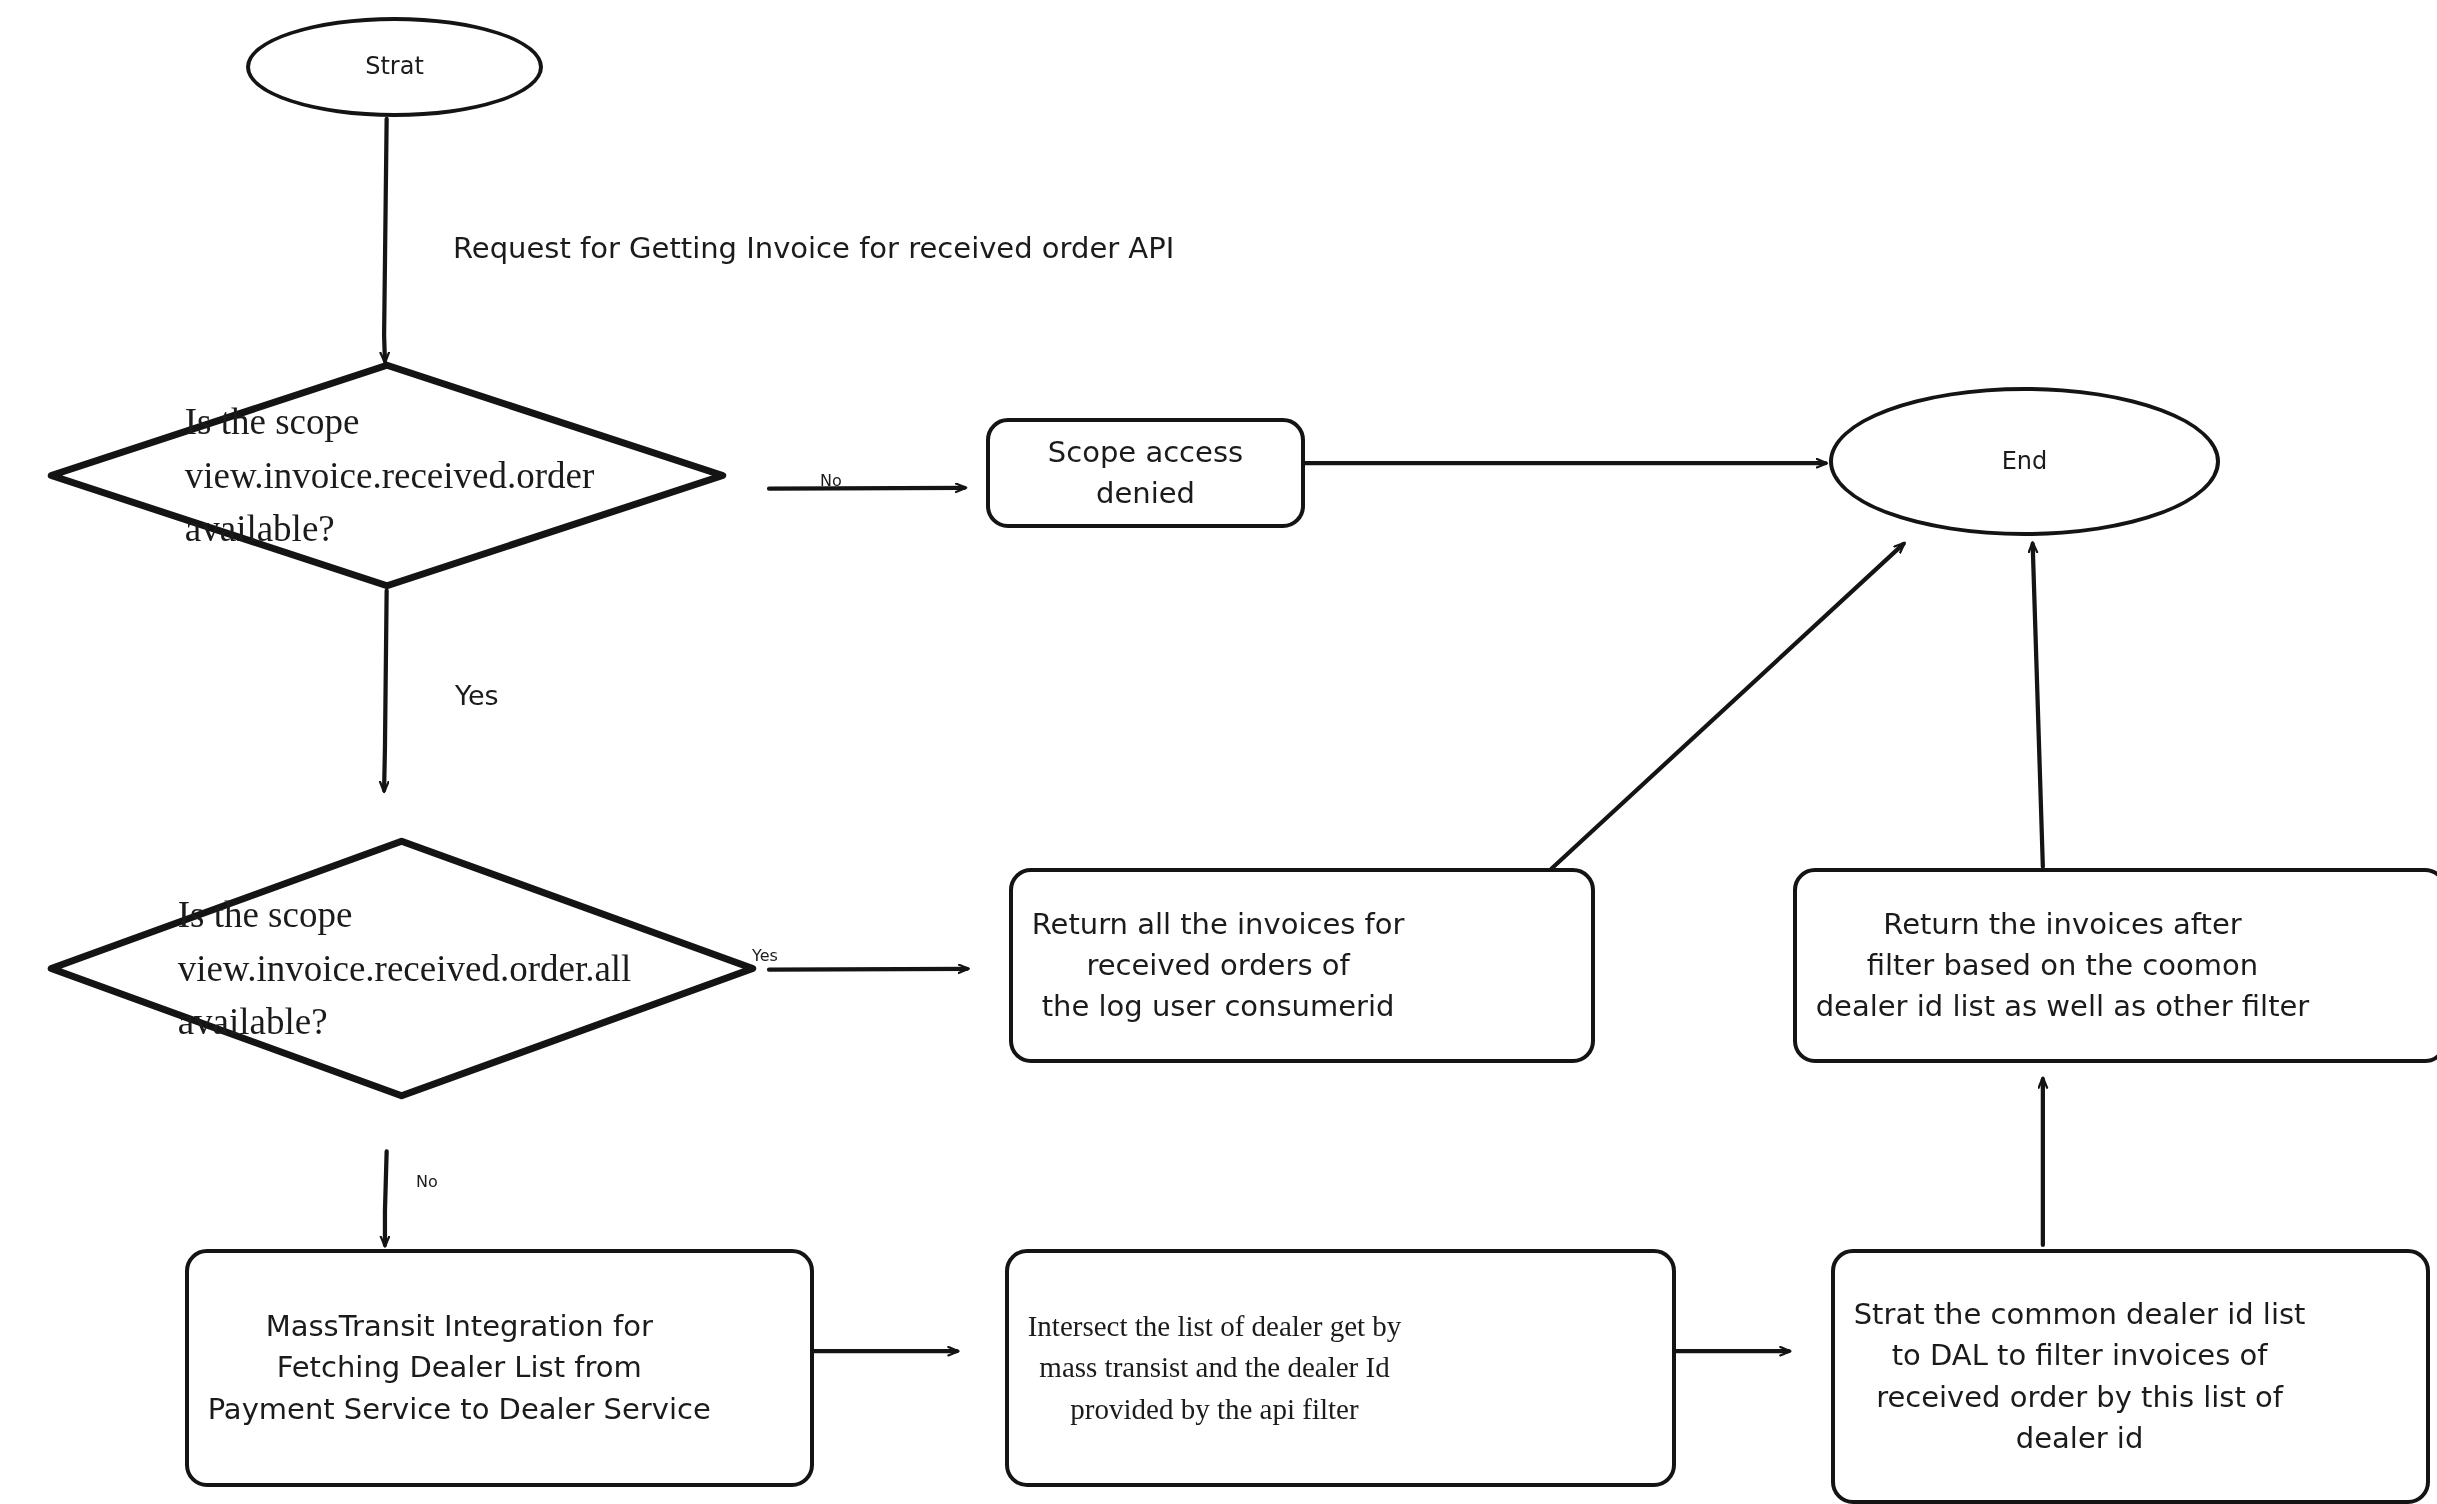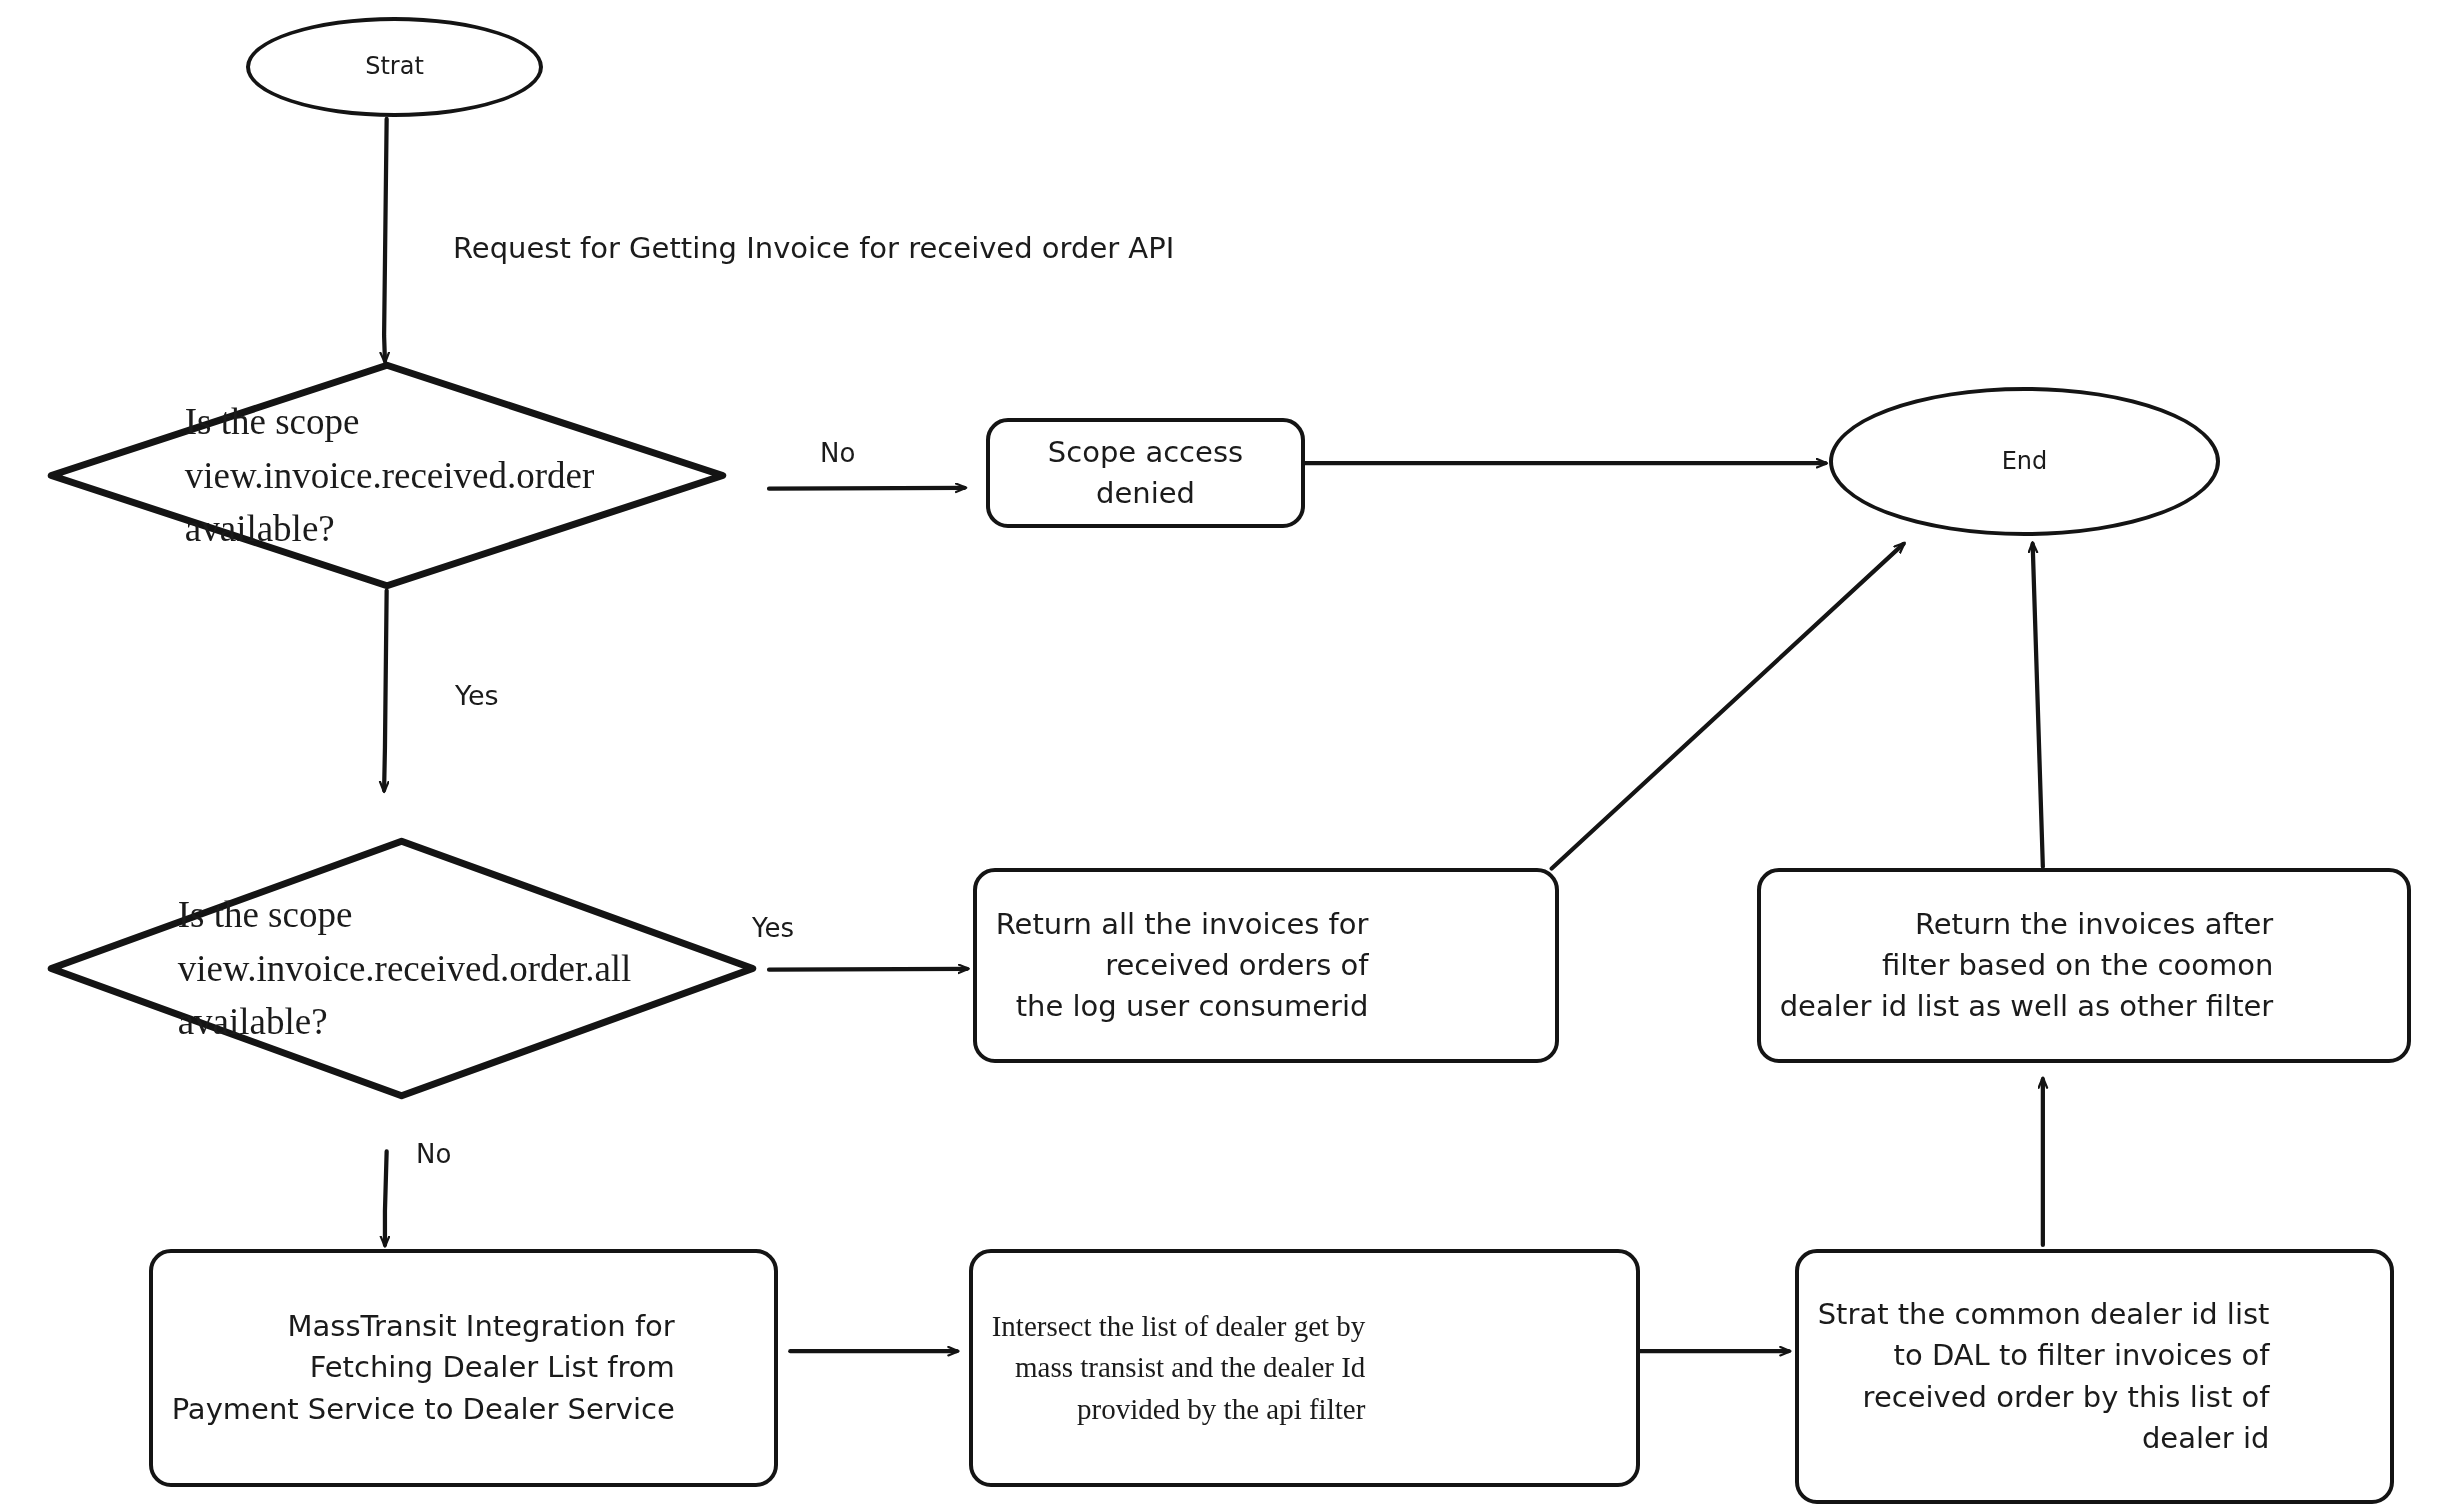--- a/index.html
+++ b/index.html
@@ -47,21 +47,22 @@
   .process {
     border: 4.2px solid #141414;
     border-radius: 22px;
     background: #ffffff;
     font-size: 29px;
     line-height: 1.42;
     padding: 8.5px 18.7px;
   }
   .process.align-left {
     justify-content: flex-start;
-    text-align: right;
+    text-align: center;
+    margin-left: 36px;
   }
   
   .decision {
     background: transparent;
     border: none;
   }
   .decision .dia-shape {
     position: absolute;
     left: 0; top: 0;
     width: 100%;
@@ -78,21 +79,22 @@
   }
   
   .edge-label {
     position: absolute;
     color: #1b1b1b;
     font-size: 27px;
     line-height: 1.2;
     white-space: nowrap;
   }
   .edge-label.sm {
-    font-size: 26px;
+    font-size: 16px;
+    margin-top: 33px;
   }
   .caption {
     position: absolute;
     color: #1b1b1b;
     font-size: 29px;
     white-space: nowrap;
   }
 </style>
 </head>
 <body>

